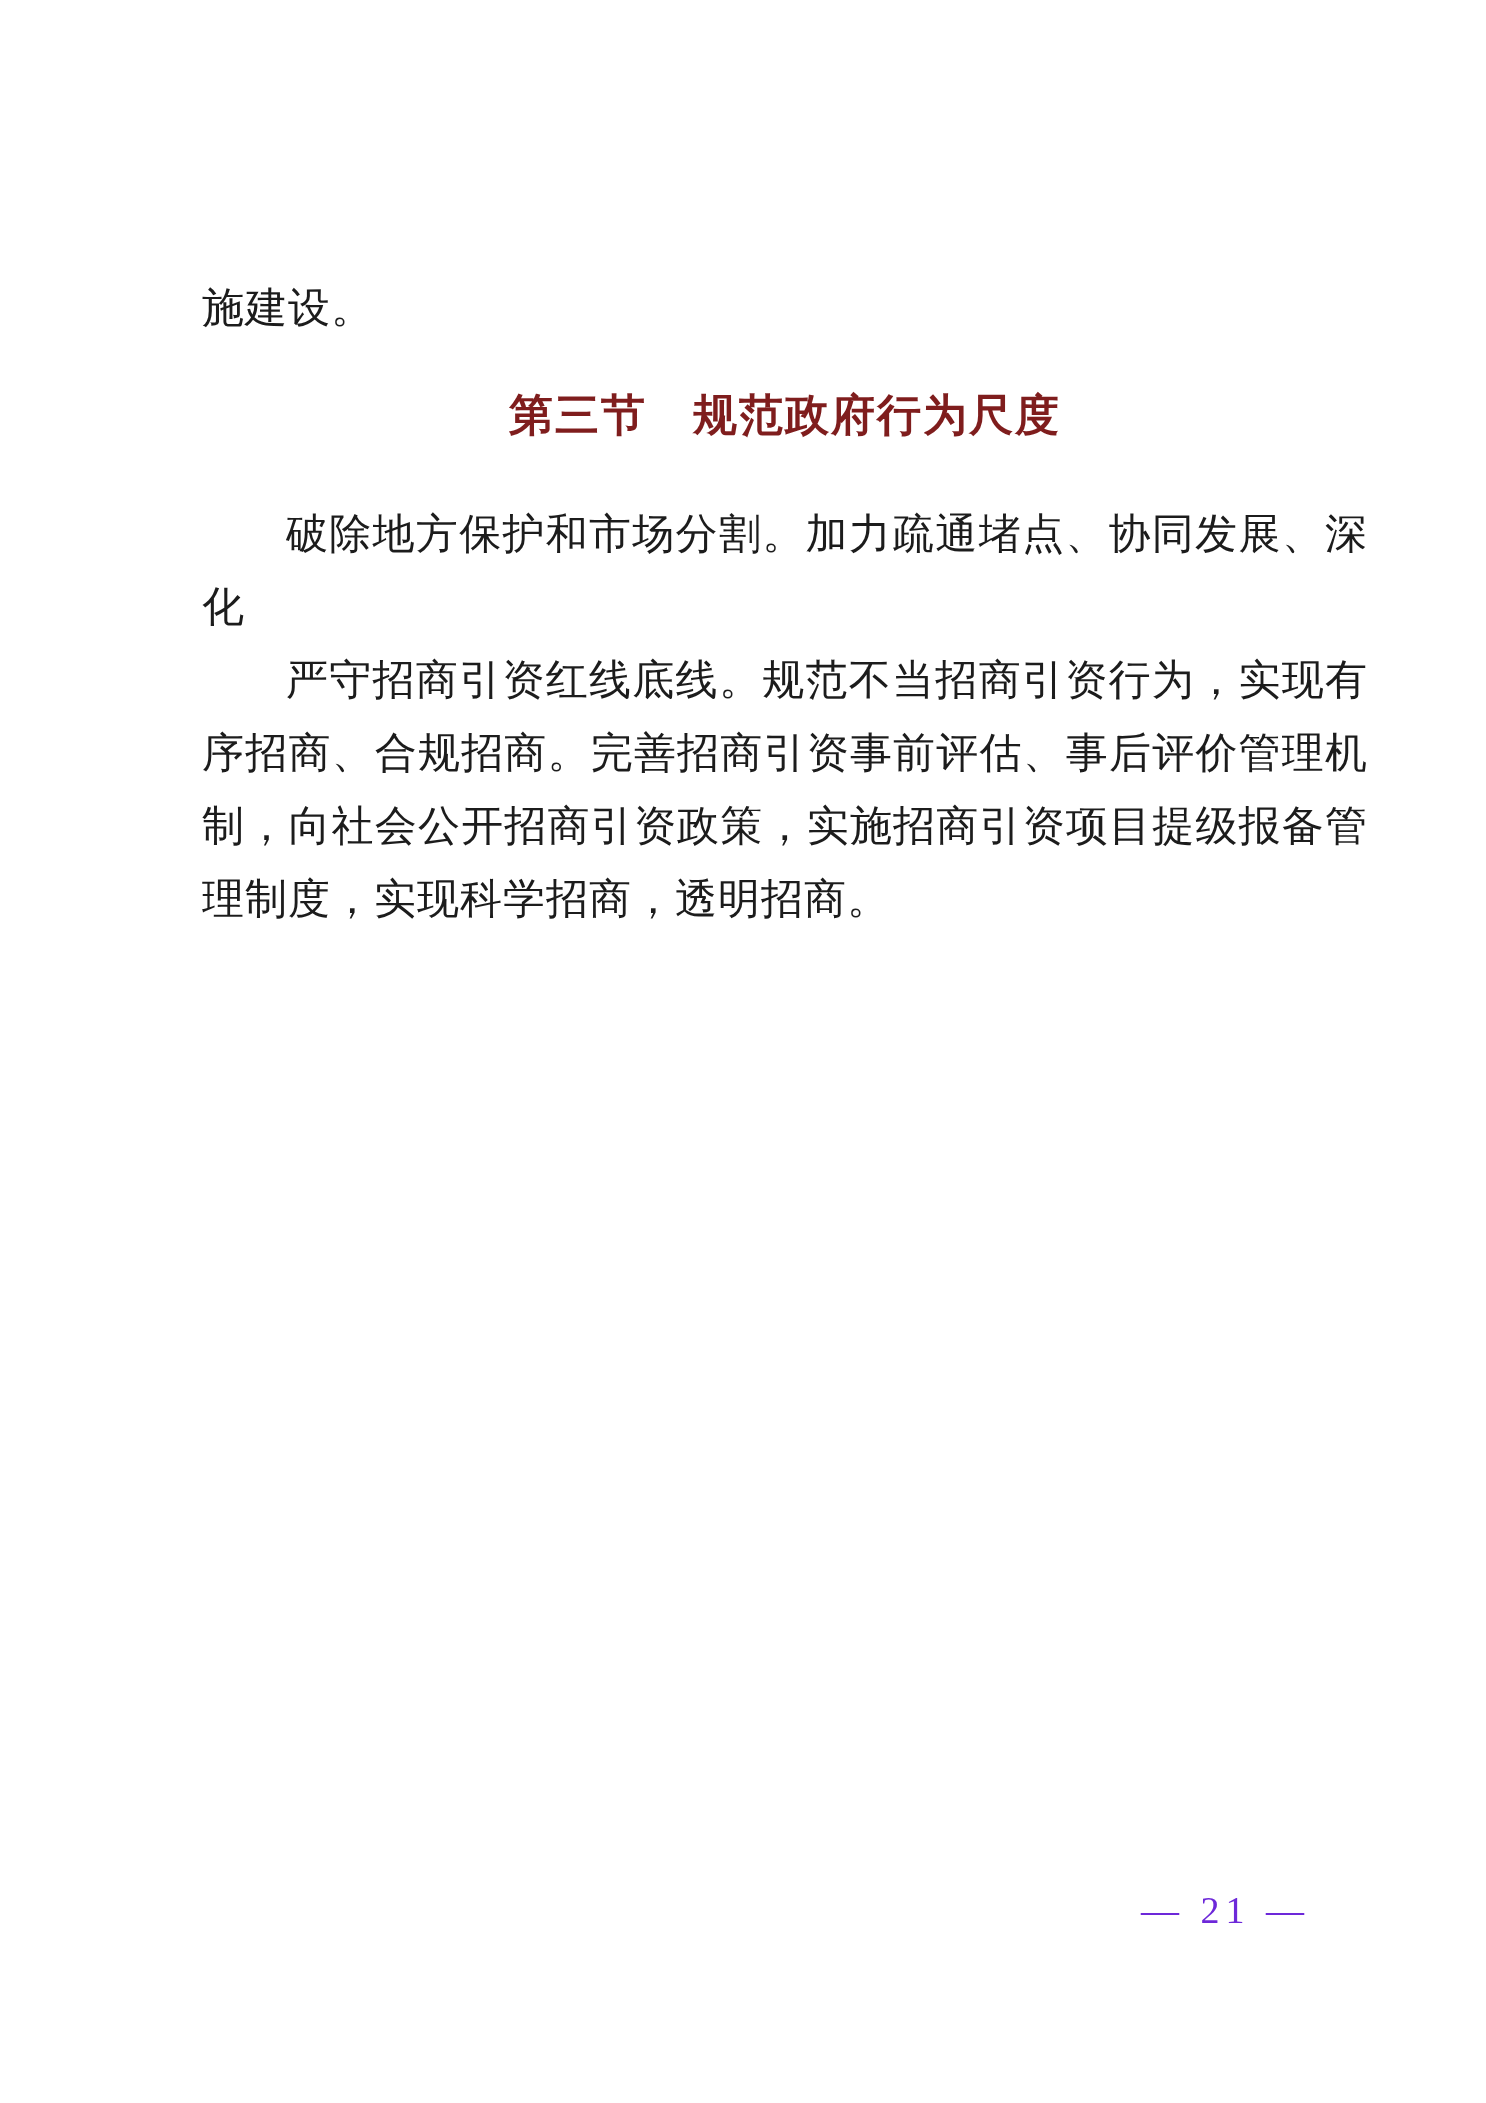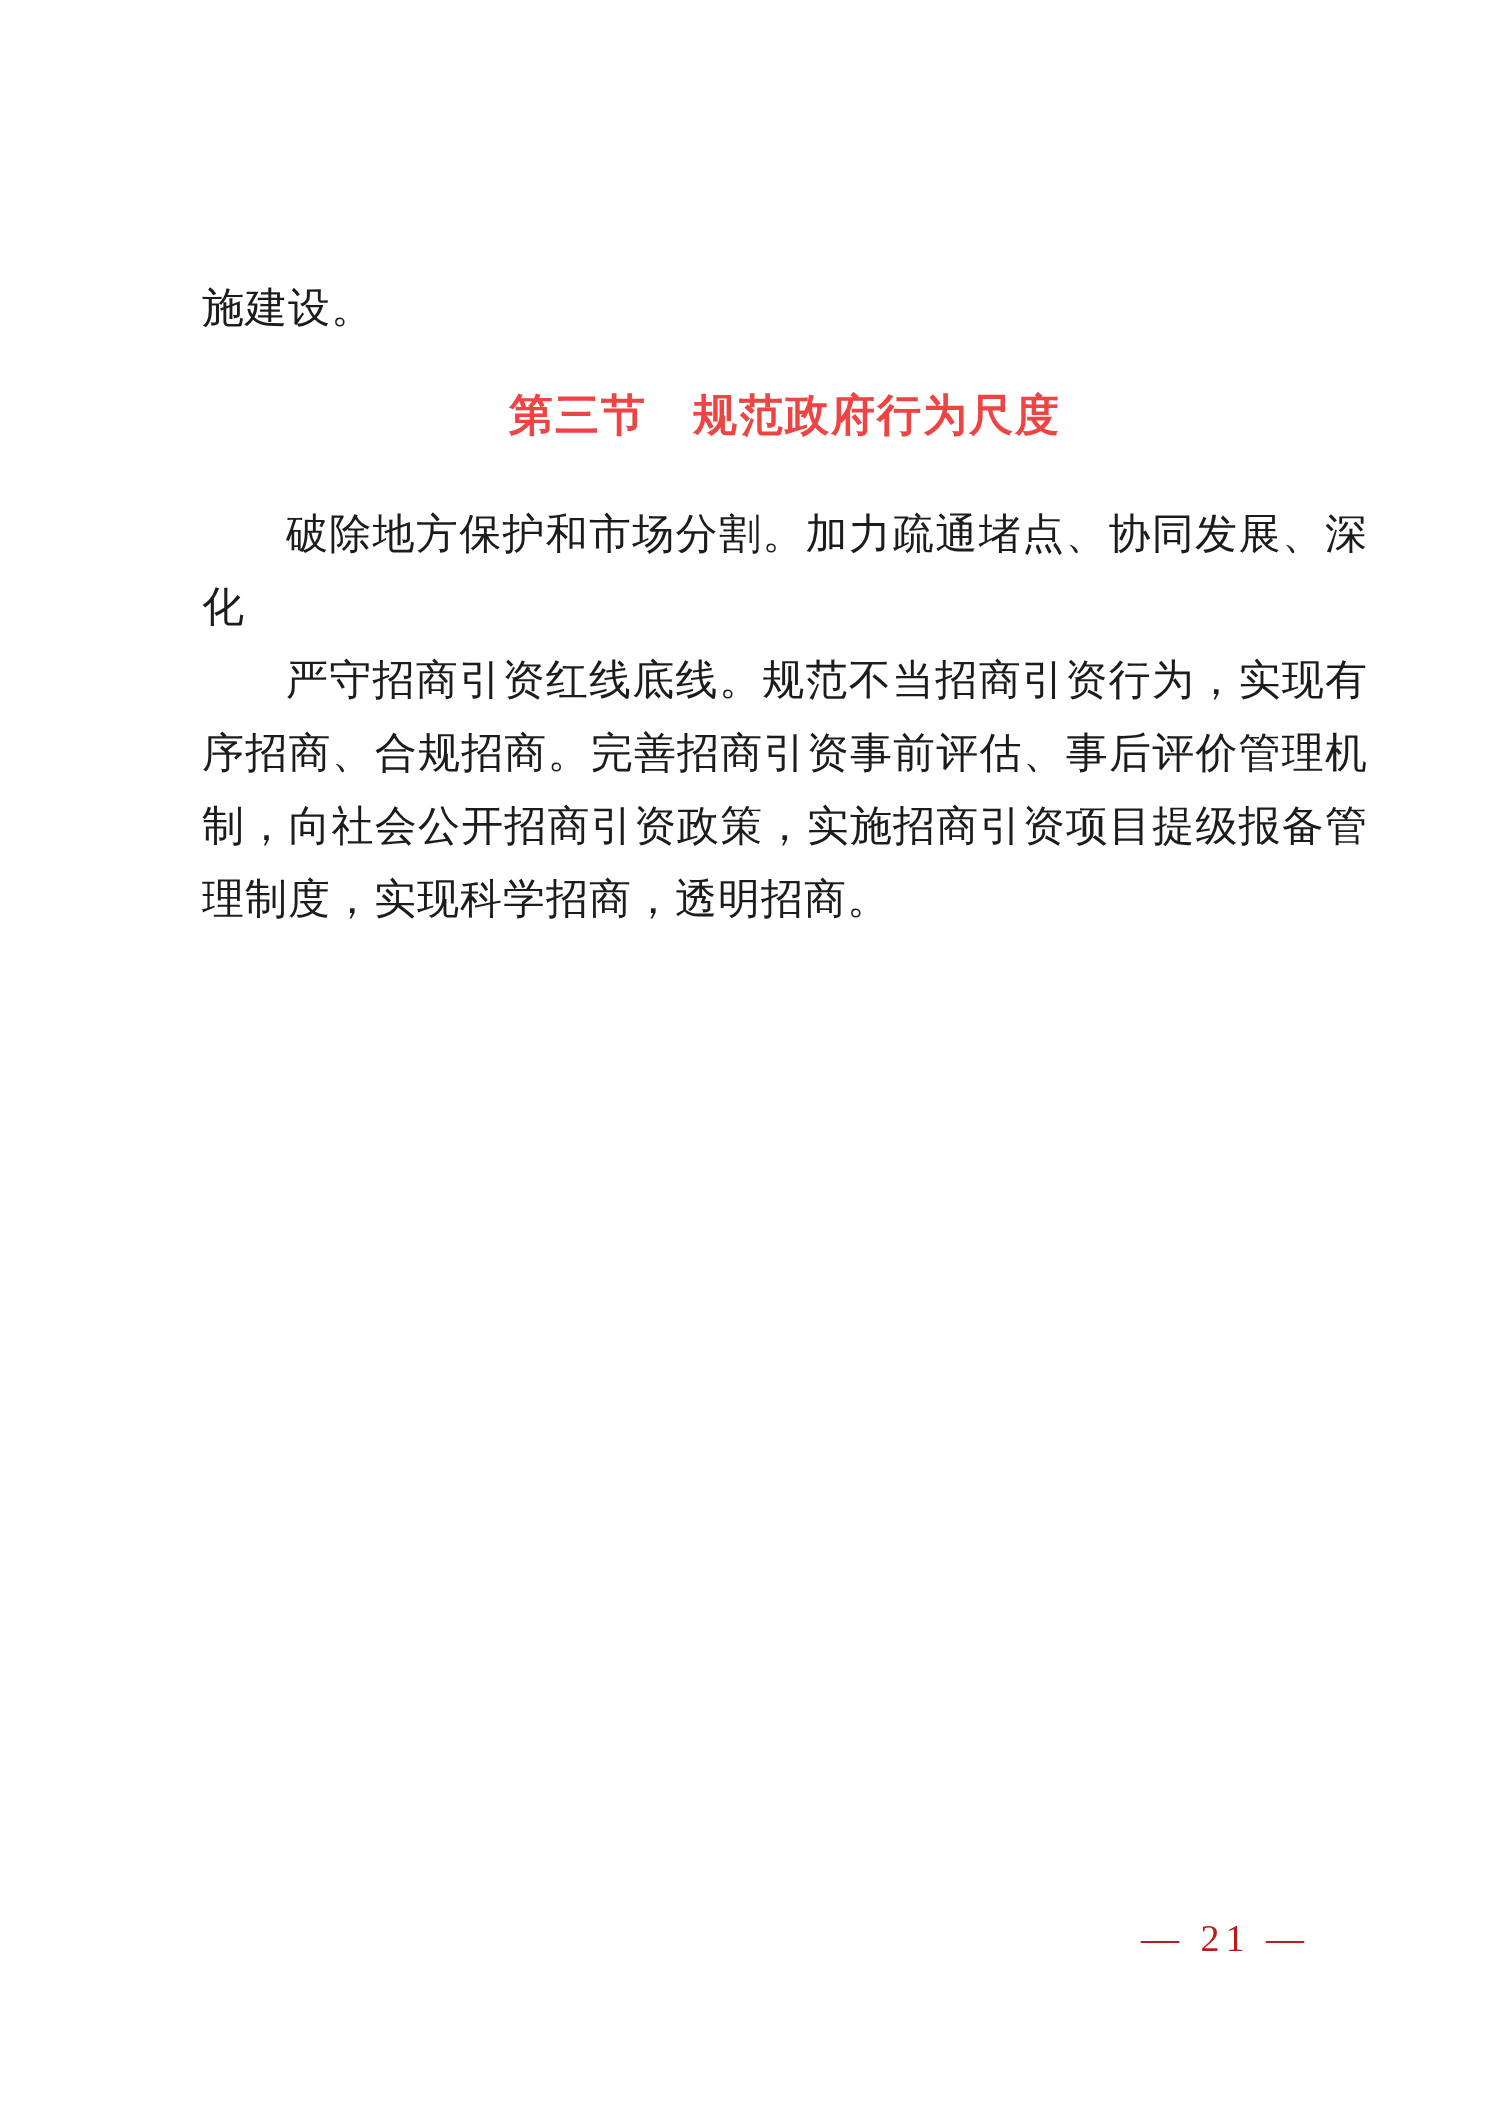--- a/index.html
+++ b/index.html
@@ -35,32 +35,31 @@
   .para.no-indent {
     text-indent: 0;
   }
   .section-heading {
     margin: 34px 0 46px 0;
     font-size: 44px;
     line-height: 73px;
     font-weight: bold;
     text-align: center;
     letter-spacing: 2px;
-    color: #ef4444;
+    color: #7f1d1d;
   }
   .page-number {
     position: absolute;
     top: 1888px;
     right: 176px;
     font-size: 38px;
     line-height: 44px;
     letter-spacing: 6px;
     white-space: nowrap;
-    color: #b91c1c;
-    margin-top: 28px;
+    color: #6d28d9;
   }
 </style>
 </head>
 <body>
 
 <div class="page">
   <div class="text-column">
     <p class="para no-indent">施建设。</p>
     <h2 class="section-heading">第三节　规范政府行为尺度</h2>
     <p class="para">破除地方保护和市场分割。加力疏通堵点、协同发展、深化</p>

